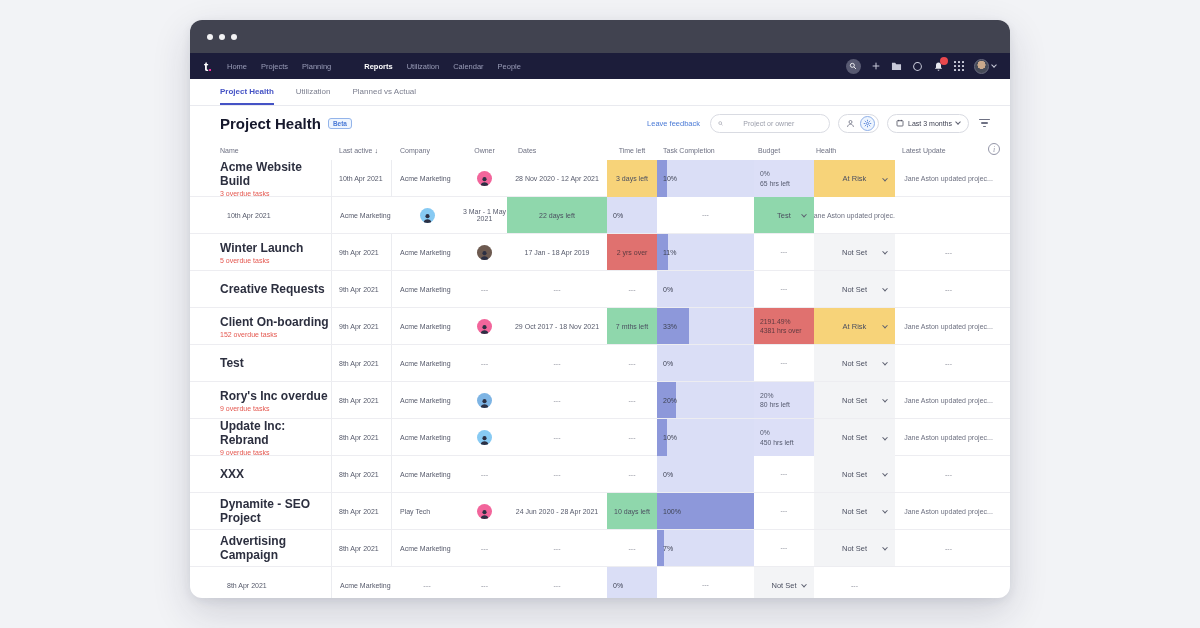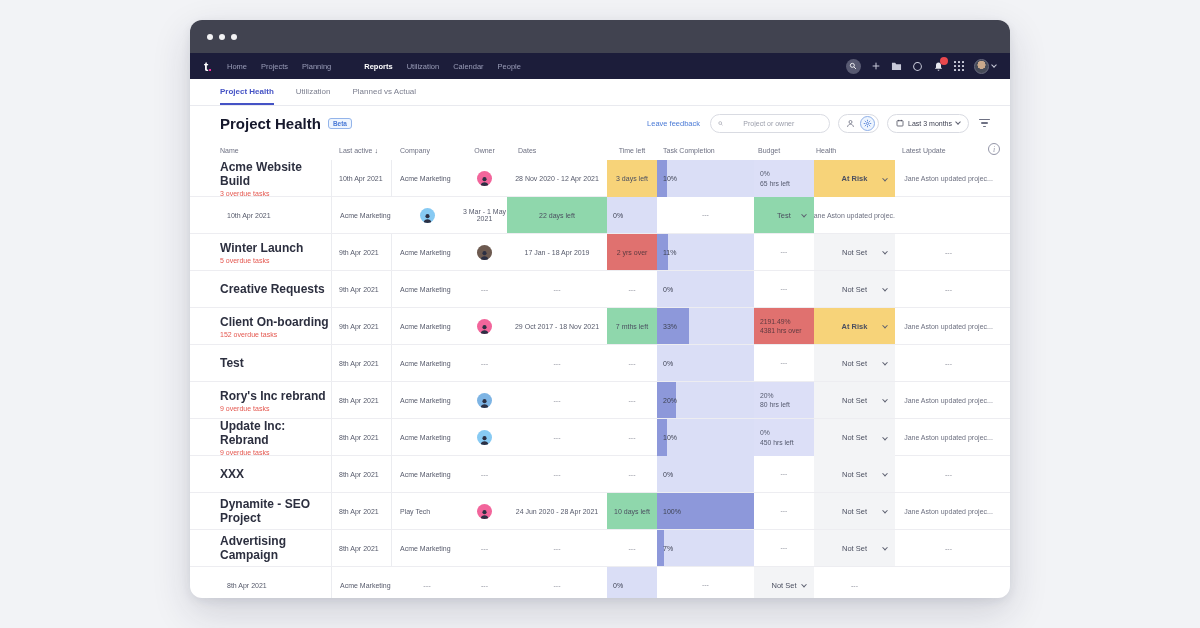--- a/index.html
+++ b/index.html
@@ -75,21 +75,21 @@
   .c-dates { justify-content:center; font-size:7px; text-align:center; }
   .c-time { justify-content:center; font-size:7px; color:#4b4f60; text-align:center; }
   .t-warning{background:#f7d379;} .t-good{background:#8fd7ac;} .t-danger{background:#e0716f; color:#5c3a3f;} .t-none{color:#8a8d99;}
   .c-task { position:relative; background:#dadef6; }
   .c-task .bar { position:absolute; left:0; top:0; bottom:0; background:#8d98da; }
   .c-task .pct { position:relative; margin-left:6px; font-size:7px; color:#3f4354; }
   .c-budget { flex-direction:column; align-items:flex-start; justify-content:center; padding-left:6px; font-size:6.8px; line-height:1.35; color:#555a6e; }
   .b-purple{background:#dcdff7;} .b-red{background:#e0716f; color:#5f3a40;}
   .c-budget.b-none { flex-direction:row; align-items:center; justify-content:center; padding-left:0; color:#8a8d99; }
   .c-health { position:relative; justify-content:center; font-size:7.5px; color:#4b4f60; }
-  .h-warning{background:#f7d379;font-weight:bold;} .h-good{background:#8fd7ac;} .h-notset{background:#f3f4f6;}
+  .h-warning{background:#f7d379;} .h-good{background:#8fd7ac;} .h-notset{background:#f3f4f6;}
   .c-health .chev-h { position:absolute; right:8px; top:50%; width:4px; height:4px; border-right:1px solid #5b5e6e; border-bottom:1px solid #5b5e6e; transform:translateY(-60%) rotate(45deg); }
   .c-update { justify-content:center; font-size:7px; color:#6d7080; text-align:center; padding:0 3px; white-space:nowrap; overflow:hidden; }
   .dash { color:#8a8d99; }
 </style>
 </head>
 <body>
 
 <div class="window">
 
   <div class="chrome">
@@ -400,21 +400,21 @@
     <div class="cell c-budget b-none">---</div>
     <div class="cell c-health h-notset">
       <span class="h-text">Not Set</span>
       <span class="chev-h"></span>
     </div>
     <div class="cell c-update dash">---</div>
   </div>
 
   <div class="row grid-cols">
     <div class="cell c-name">
-      <div class="pname">Rory's Inc rebrand</div>
+      <div class="pname">Rory's Inc overdue</div>
       <div class="overdue">9 overdue tasks</div>
     </div>
     <div class="cell c-last">8th Apr 2021</div>
     <div class="cell c-company">Acme Marketing</div>
     <div class="cell c-owner">
       <span class="avatar av-steel">
         <svg width="11" height="11" viewBox="0 0 24 24">
               <circle cx="12" cy="9" r="4.5" fill="#2c3044"></circle>
               <path d="M3 24c1.2-6 5-8 9-8s7.8 2 9 8z" fill="#2c3044"></path>
             </svg>

